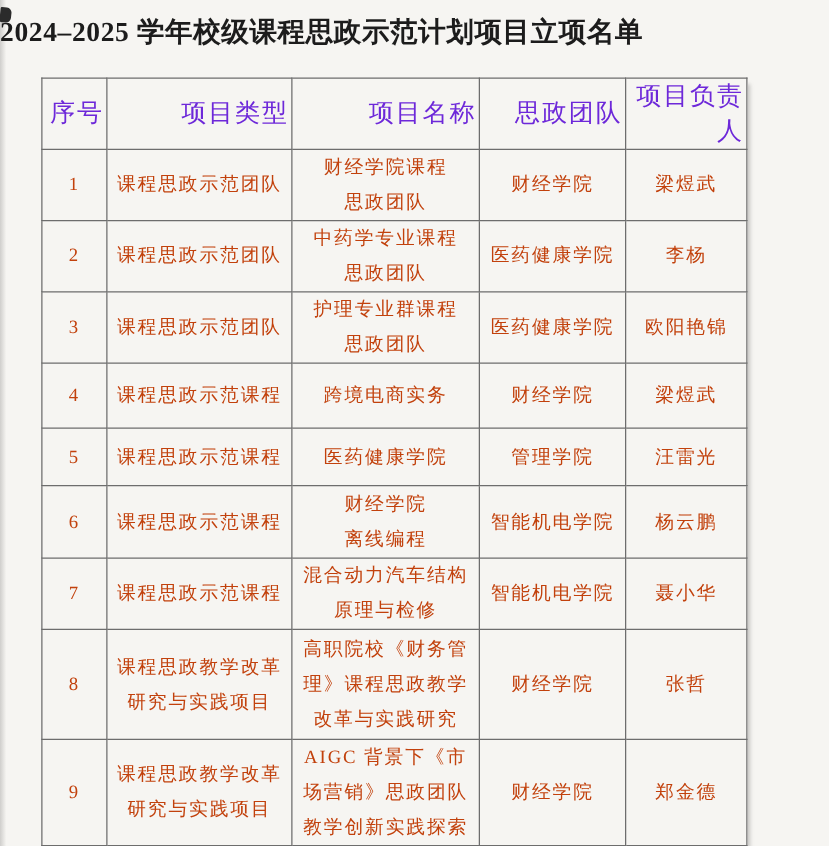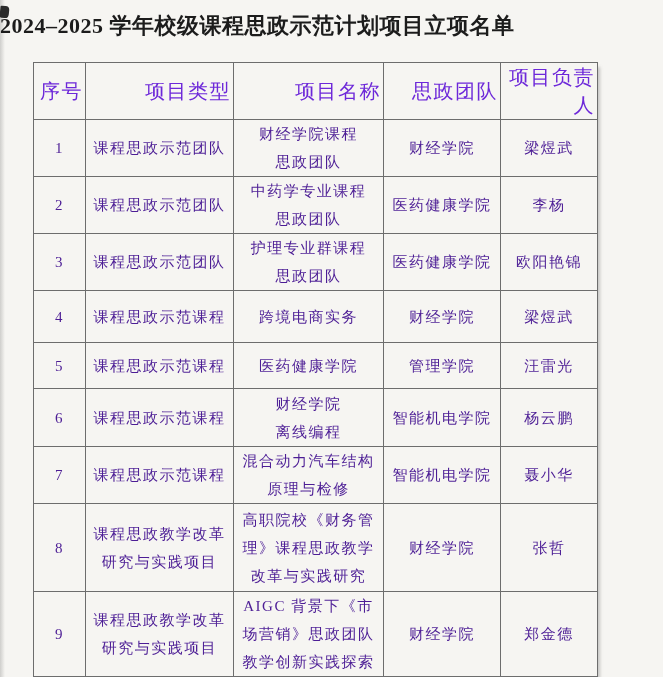--- a/index.html
+++ b/index.html
@@ -54,21 +54,21 @@
   }
   .project-table td, .project-table th {
     border: 1.5px solid #6d6d6d;
     text-align: center;
     vertical-align: middle;
     font-size: 15px;
     font-weight: normal;
     letter-spacing: 1.5px;
     line-height: 28px;
     white-space: pre-line;
-    color: #4c1d95;
+    color: #c2410c;
     padding: 0 2px;
     overflow: hidden;
   }
   .project-table thead th {
     font-size: 20px;
     color: #6d28d9;
     text-align: right;
   }
   .col-no      { width: 52px; }
   .col-type    { width: 148px; }

